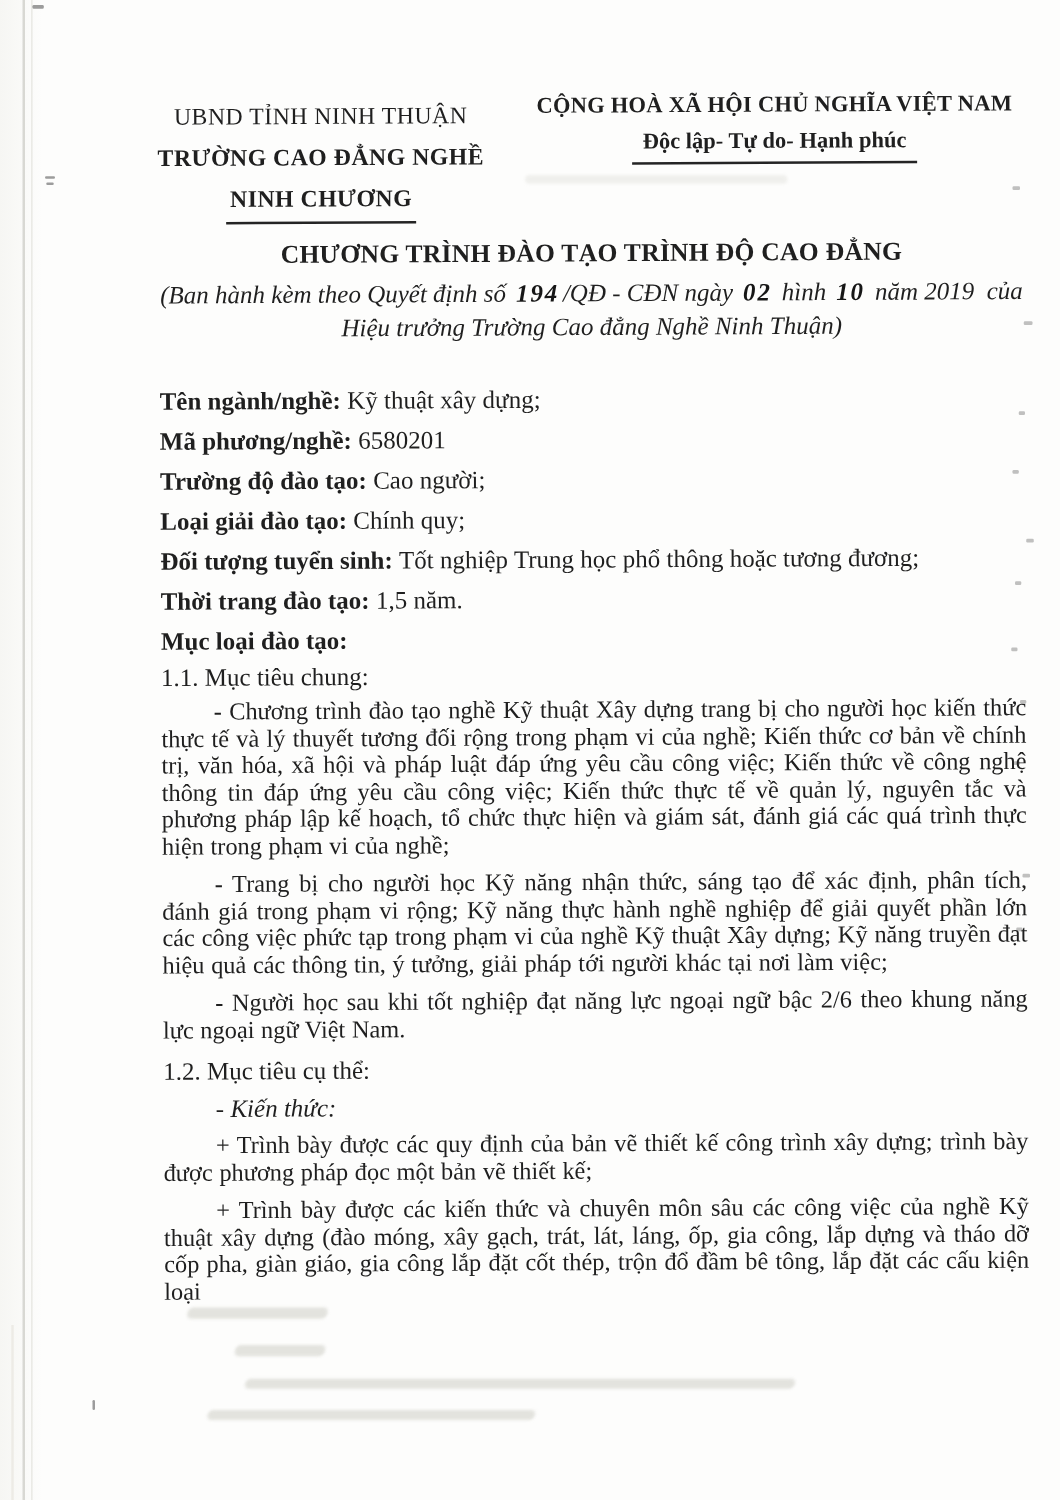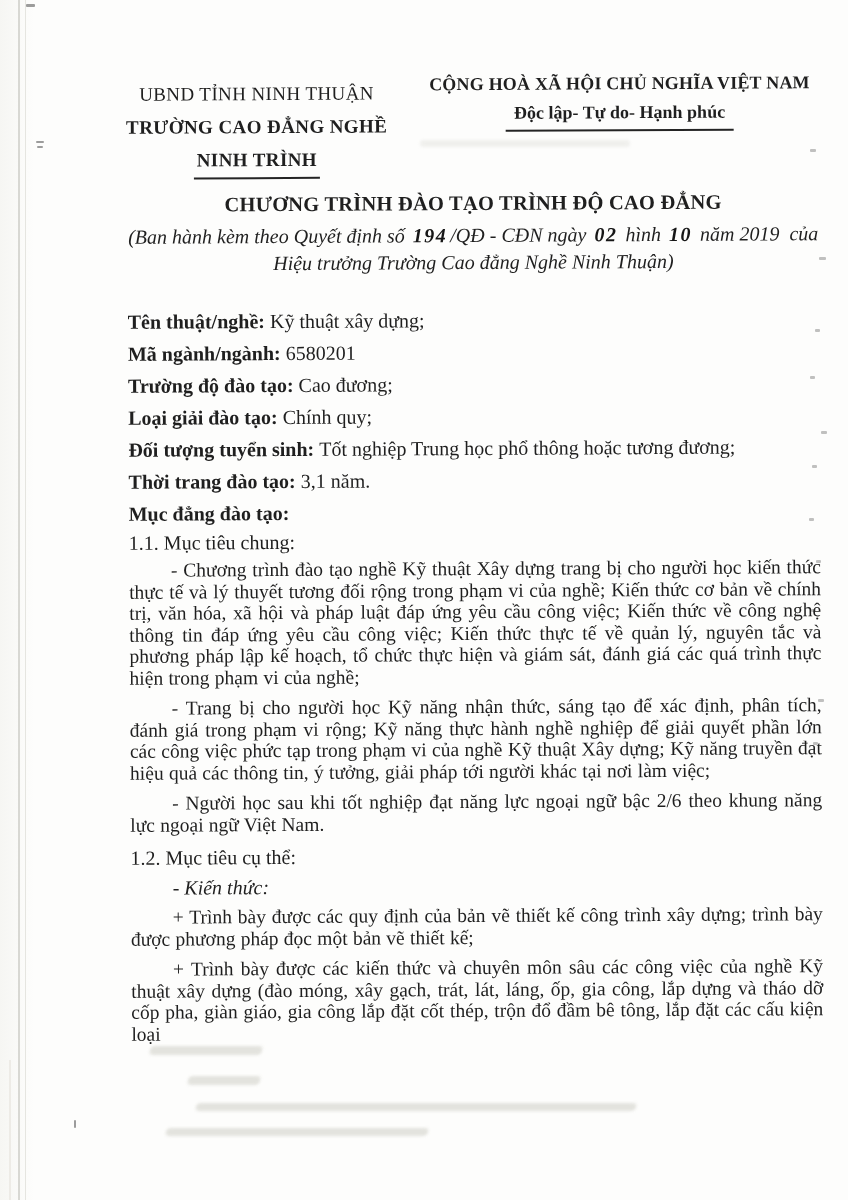--- a/index.html
+++ b/index.html
@@ -79,56 +79,56 @@
   <div class="smudge it" style="left:196px;top:1103px;width:440px;height:8px;"></div>
   <div class="smudge it" style="left:166px;top:1128px;width:262px;height:8px;"></div>
   <div class="smudge" style="left:420px;top:140px;width:210px;height:7px;opacity:.5;"></div>
 
   <div class="content">
 
     <div class="header-row">
       <div class="hdr-left">
         <div class="org">UBND TỈNH NINH THUẬN</div>
         <div class="school">TRƯỜNG CAO ĐẲNG NGHỀ</div>
-        <div><span class="place">NINH TRÌNH</span></div>
+        <div><span class="place">NINH CHƯƠNG</span></div>
       </div>
       <div class="hdr-right">
         <div class="nation">CỘNG HOÀ XÃ HỘI CHỦ NGHĨA VIỆT NAM</div>
         <div><span class="motto">Độc lập- Tự do- Hạnh phúc</span></div>
       </div>
     </div>
 
     <div class="doc-title">CHƯƠNG TRÌNH ĐÀO TẠO TRÌNH ĐỘ CAO ĐẲNG</div>
 
     <div class="doc-subtitle">
       <span>(Ban hành kèm theo Quyết định số </span><span class="hand">194</span><span>/QĐ - CĐN ngày </span><span class="hand">02</span><span> hình </span><span class="hand">10</span><span> năm 2019  của</span><br>
       <span>Hiệu trưởng Trường Cao đẳng Nghề Ninh Thuận)</span>
     </div>
 
     <div class="fields">
       <div class="field-line">
-        <span class="field-label">Tên thuật/nghề:</span><span class="field-value">Kỹ thuật xây dựng;</span>
+        <span class="field-label">Tên ngành/nghề:</span><span class="field-value">Kỹ thuật xây dựng;</span>
       </div>
       <div class="field-line">
-        <span class="field-label">Mã ngành/ngành:</span><span class="field-value">6580201</span>
+        <span class="field-label">Mã phương/nghề:</span><span class="field-value">6580201</span>
       </div>
       <div class="field-line">
-        <span class="field-label">Trường độ đào tạo:</span><span class="field-value">Cao đương;</span>
+        <span class="field-label">Trường độ đào tạo:</span><span class="field-value">Cao người;</span>
       </div>
       <div class="field-line">
         <span class="field-label">Loại giải đào tạo:</span><span class="field-value">Chính quy;</span>
       </div>
       <div class="field-line">
         <span class="field-label">Đối tượng tuyển sinh:</span><span class="field-value">Tốt nghiệp Trung học phổ thông hoặc tương đương;</span>
       </div>
       <div class="field-line">
-        <span class="field-label">Thời trang đào tạo:</span><span class="field-value">3,1 năm.</span>
+        <span class="field-label">Thời trang đào tạo:</span><span class="field-value">1,5 năm.</span>
       </div>
       <div class="field-line">
-        <span class="field-label">Mục đẳng đào tạo:</span>
+        <span class="field-label">Mục loại đào tạo:</span>
       </div>
     </div>
 
     <div class="heading-line">1.1. Mục tiêu chung:</div>
 
     <p class="para m1">- Chương trình đào tạo nghề Kỹ thuật Xây dựng trang bị cho người học kiến thức thực tế và lý thuyết tương đối rộng trong phạm vi của nghề; Kiến thức cơ bản về chính trị, văn hóa, xã hội và pháp luật đáp ứng yêu cầu công việc; Kiến thức về công nghệ thông tin đáp ứng yêu cầu công việc; Kiến thức thực tế về quản lý, nguyên tắc và phương pháp lập kế hoạch, tổ chức thực hiện và giám sát, đánh giá các quá trình thực hiện trong phạm vi của nghề;</p>
     <p class="para m2">- Trang bị cho người học Kỹ năng nhận thức, sáng tạo để xác định, phân tích, đánh giá trong phạm vi rộng; Kỹ năng thực hành nghề nghiệp để giải quyết phần lớn các công việc phức tạp trong phạm vi của nghề Kỹ thuật Xây dựng; Kỹ năng truyền đạt hiệu quả các thông tin, ý tưởng, giải pháp tới người khác tại nơi làm việc;</p>
     <p class="para m2">- Người học sau khi tốt nghiệp đạt năng lực ngoại ngữ bậc 2/6 theo khung năng lực ngoại ngữ Việt Nam.</p>
 
     <div class="heading-line sub">1.2. Mục tiêu cụ thể:</div>

